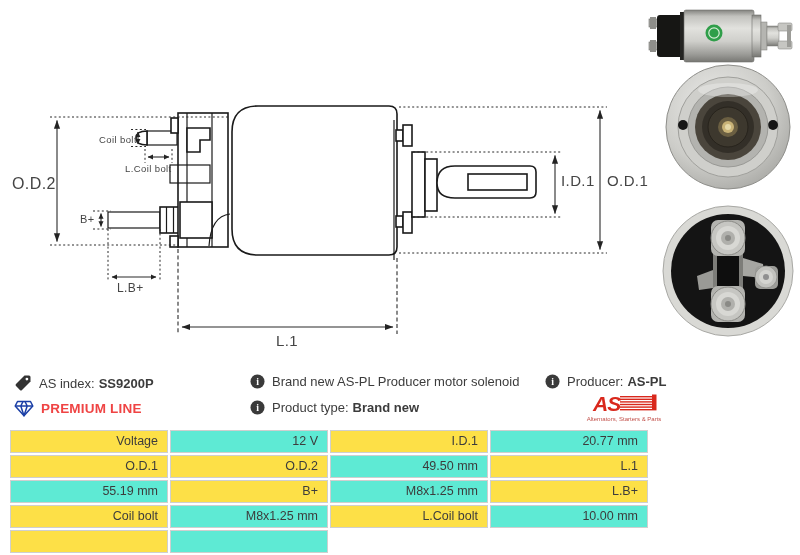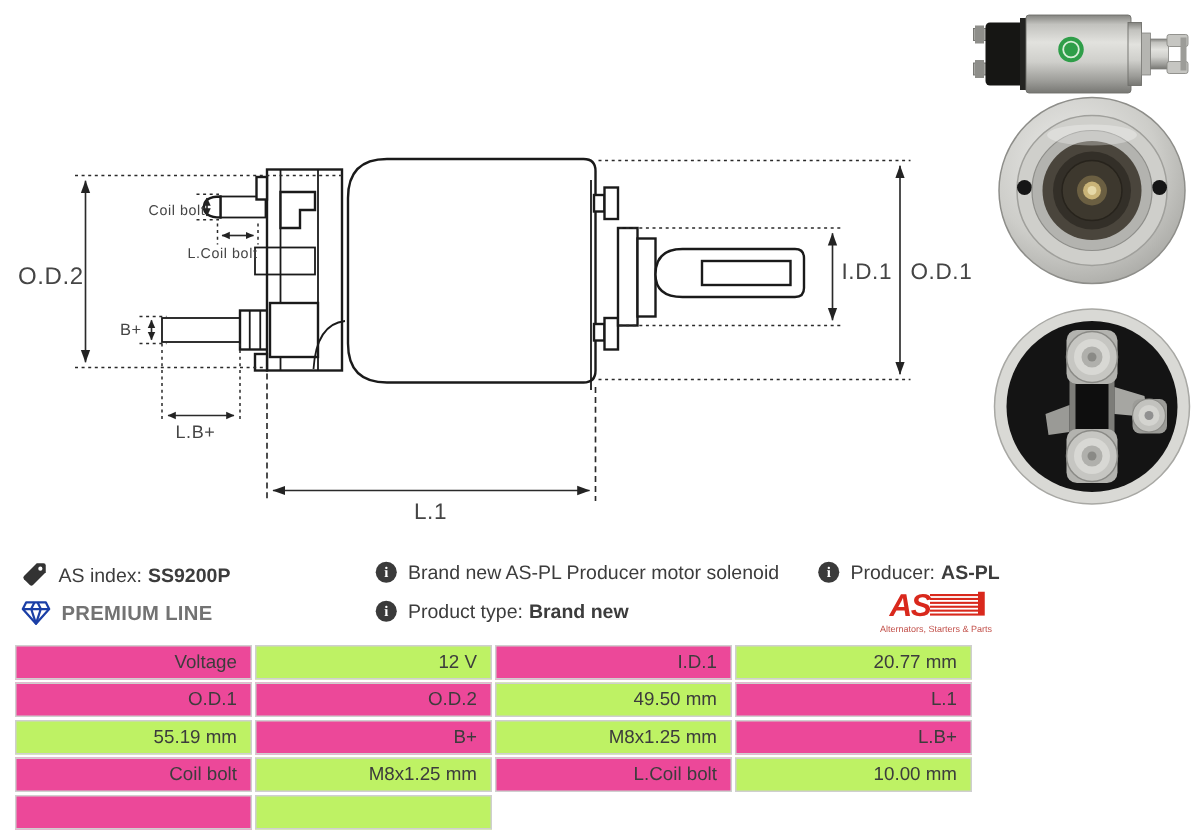--- a/index.html
+++ b/index.html
@@ -16,30 +16,30 @@
   .lnt { fill:none; stroke:#1a1a1a; stroke-width:1.2; }
   .dim { stroke:#2a2a2a; stroke-width:1.1; fill:none; }
   .dot { stroke:#2a2a2a; stroke-width:1;   fill:none; stroke-dasharray:2 2.4; }
   .dsh { stroke:#2a2a2a; stroke-width:1.1; fill:none; stroke-dasharray:4 2.6; }
   .dlab { fill:#454545; font-family:"Liberation Sans",sans-serif; letter-spacing:.4px; }
 
   
   .info-item { position:absolute; display:flex; align-items:center; gap:7px;
                font-size:13px; color:#3c3c3c; white-space:nowrap; }
   .info-item .b { font-weight:bold; margin-left:4px; }
-  .premium { color:#737373; font-weight:bold; font-size:13.5px; letter-spacing:.2px; }
+  .premium { color:#ef4444; font-weight:bold; font-size:13.5px; letter-spacing:.2px; }
 
   
   .spec-table { position:absolute; left:10px; top:430px;
                 display:grid; grid-template-columns:repeat(4,158px); gap:2px; }
   .cell { height:23px; line-height:21px; box-sizing:border-box;
           border:1px solid #cfcfcf; font-size:12.5px; color:#3c3c3c;
           text-align:right; padding:0 9px 0 4px; overflow:hidden; }
-  .cell.lbl { background:#ec4899; }
-  .cell.val { background:#bef264; }
+  .cell.lbl { background:#fde047; }
+  .cell.val { background:#5eead4; }
 </style>
 </head>
 <body>
 
 <div class="stage">
 
   <svg class="diagram" width="660" height="372" viewBox="0 0 660 372">
     <defs>
       <marker id="ah" markerWidth="10" markerHeight="8" refX="8.2" refY="3.5" orient="auto-start-reverse" markerUnits="userSpaceOnUse">
         <path d="M0,0.4 L8.6,3.5 L0,6.6 Z" fill="#232323"></path>

